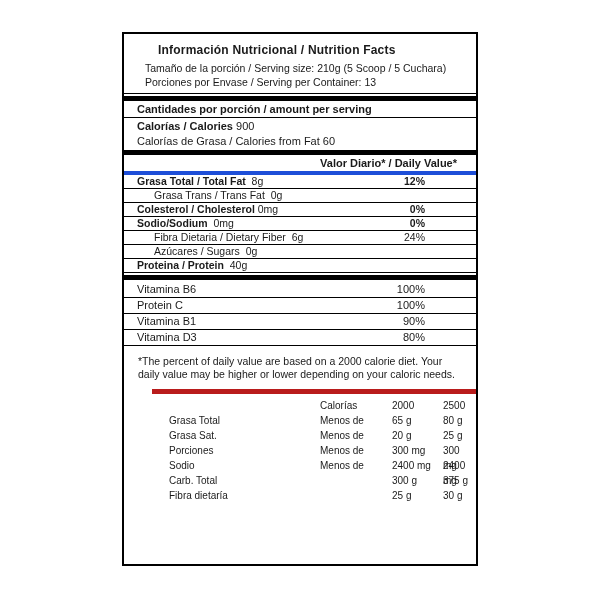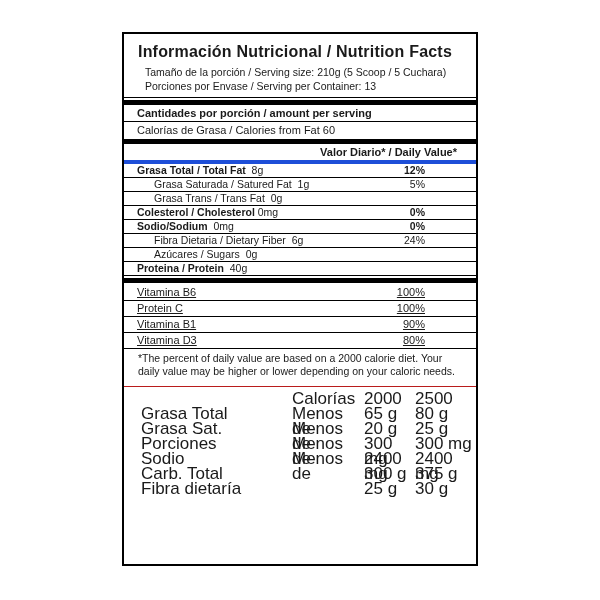--- a/index.html
+++ b/index.html
@@ -5,22 +5,23 @@
   html,body { margin:0; padding:0; background:#ffffff; }
   .canvas {
     position: relative; width: 600px; height: 600px; background:#ffffff;
     font-family: "Liberation Sans", "DejaVu Sans", sans-serif; color:#1a1a1a;
   }
   .label {
     position: absolute; left: 122px; top: 32px; width: 356px; height: 534px;
     border: 2px solid #000; box-sizing: border-box; background:#fff; overflow:hidden;
   }
   .title {
-    font-size: 16px; font-weight: bold; letter-spacing: 0.2px;
+    font-size: 12px; font-weight: bold; letter-spacing: 0.2px;
     padding: 9px 1px 4px 14px;
+    margin-left: 20px;
   }
   .serving { font-size: 10.5px; line-height: 14px; padding: 0 14px; margin-left: 7px; }
   .thinline { height: 0; border-top: 1px solid #000; margin-top: 4px; }
   .thickbar { height: 5px; background: #000; margin-top: 2px; }
   .section-hdr {
     font-size: 11px; font-weight: bold; line-height: 15px; height: 15px;
     padding: 1px 13px 0 13px; border-bottom: 1px solid #000;
   }
   .calrow { font-size: 11px; line-height: 14px; padding: 1px 13px 0 13px; }
   .calrow .b { font-weight: bold; }
@@ -35,28 +36,28 @@
   }
   .nrow:last-of-type { border-bottom: none; }
   .nrow .lbl { white-space: nowrap; }
   .nrow .lbl .b { font-weight: bold; }
   .nrow.ind { padding-left: 30px; }
   .nrow .pct { white-space: nowrap; }
   .nrow .pct.b { font-weight: bold; }
   .vrow {
     display: flex; justify-content: space-between; align-items: baseline;
     font-size: 11px; line-height: 14px; height: 14px;
-    padding: 0 51px 1px 13px; border-bottom: 1px solid #000; text-decoration: underline;
+    padding: 0 51px 1px 13px; border-bottom: 1px solid #000;
   }
   .foot { font-size: 10.5px; line-height: 13px; padding: 0 14px; }
   .foot.just { text-align: justify; }
   .foot-es { margin-top: 7px; }
-  .foot-en { margin-top: 3px; margin-bottom: 8px; }
+  .foot-en { margin-top: 9px; margin-bottom: 8px; }
   .reftable {
-    border-top: 1px solid #b91c1c; padding: 4px 0 4px 17px; font-size: 17px;
+    border-top: 5px solid #b91c1c; padding: 4px 0 4px 17px; font-size: 10px; margin-left: 28px;
   }
   .trow {
     display: grid; grid-template-columns: 151px 72px 51px auto;
     line-height: 15px; height: 15px;
   }
 </style>
 </head>
 <body>
 
 <div class="canvas">
@@ -65,35 +66,35 @@
     <div class="title">Información Nutricional / Nutrition Facts</div>
     <div class="serving">Tamaño de la porción / Serving size: 210g (5 Scoop / 5 Cuchara)</div>
     <div class="serving">Porciones por Envase / Serving per Container: 13</div>
 
     <div class="thinline"></div>
     <div class="thickbar"></div>
 
     <div class="section-hdr">Cantidades por porción / amount per serving</div>
 
     <div class="calrow">
+      <span class="b">Calorías / Calories</span>
+      <span>900</span>
+    </div>
+    <div class="calrow">
       <span>Calorías de Grasa / Calories from Fat</span>
       <span>60</span>
     </div>
 
     <div class="thickbar"></div>
 
     <div class="dvhdr">Valor Diario* / Daily Value*</div>
 
     <div class="nrow">
       <span class="lbl"><span class="b">Grasa Total / Total Fat</span>&nbsp;&nbsp;<span>8g</span></span>
       <span class="pct b">12%</span>
-    </div>
-    <div class="nrow ind">
-      <span class="lbl"><span>Grasa Saturada / Satured Fat</span>&nbsp;&nbsp;<span>1g</span></span>
-      <span class="pct">5%</span>
     </div>
     <div class="nrow ind">
       <span class="lbl"><span>Grasa Trans /  Trans Fat</span>&nbsp;&nbsp;<span>0g</span></span>
     </div>
     <div class="nrow">
       <span class="lbl"><span class="b">Colesterol / Cholesterol</span>&nbsp;<span>0mg</span></span>
       <span class="pct b">0%</span>
     </div>
     <div class="nrow">
       <span class="lbl"><span class="b">Sodio/Sodium</span>&nbsp;&nbsp;<span>0mg</span></span>

